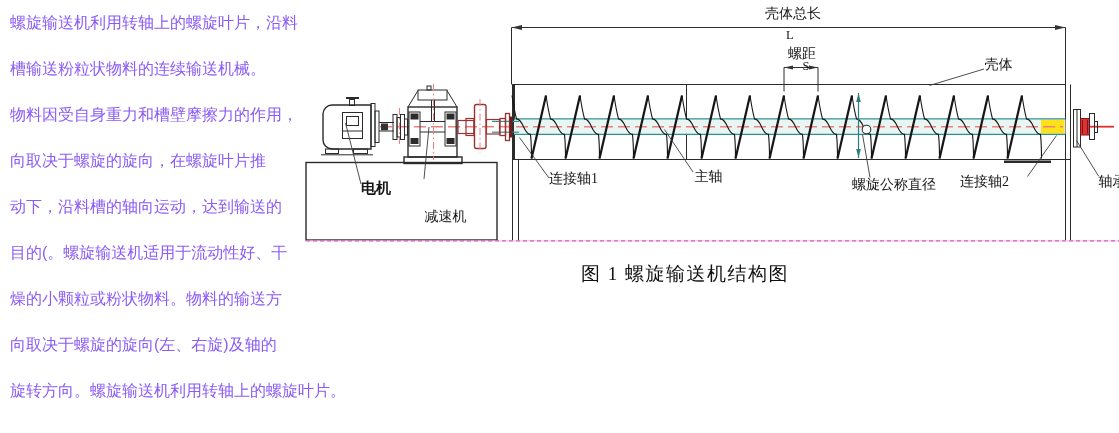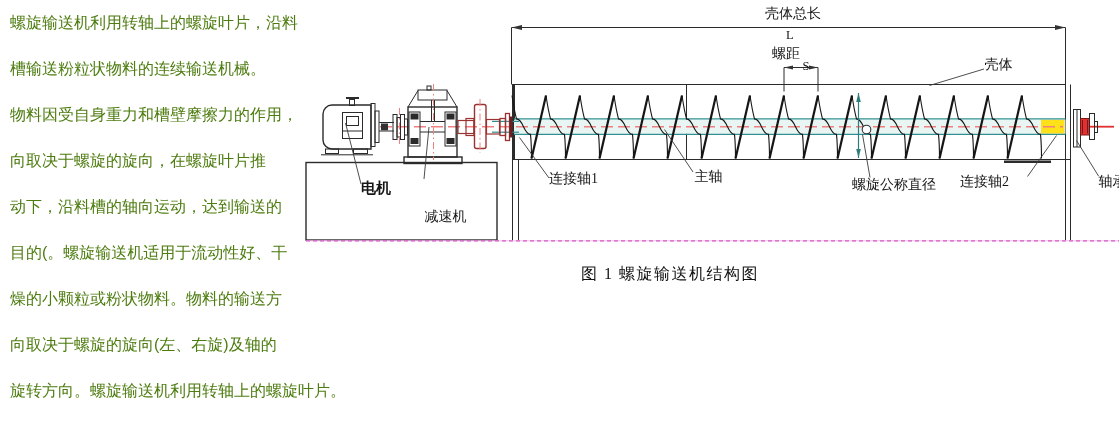--- a/index.html
+++ b/index.html
@@ -1,26 +1,26 @@
 <!DOCTYPE html>
 <html style="--teal: #2f9090; --teal-fill: #e8f5f3; --salmon: #ef8080; --red: #e03030; --maroon: #9a3232; --yellow: #ffe11a; --magenta: #d45cc5; --magenta-pale: #f0bde6; --teal-dim: #2e7d7d;"><head>
 <meta charset="utf-8">
 <style>
   html,body{margin:0;padding:0;background:#ffffff;}
   .canvas{position:relative;width:1119px;height:433px;background:#fff;overflow:hidden;
           font-family:"Liberation Sans",sans-serif;}
-  .desc{position:absolute;left:10px;top:0;width:380px;color:#4d7c0f;font-size:16px;
+  .desc{position:absolute;left:10px;top:0;width:380px;color:#8b5cf6;font-size:16px;
         font-family:sans-serif;}
   .desc .ln{height:46px;line-height:46px;white-space:nowrap;}
   svg.draw{position:absolute;left:0;top:0;}
   .lbl{position:absolute;color:#161616;font-family:serif;font-size:14px;line-height:13px;
        white-space:nowrap;}
   .lbl.bold{font-weight:bold;font-size:15px;}
   .lbl.latin{font-family:serif;font-size:12.5px;}
-  .caption{position:absolute;color:#111;font-family:serif;font-size:16px;line-height:16px;
+  .caption{position:absolute;color:#111;font-family:serif;font-size:19px;line-height:16px;
            letter-spacing:1.5px;white-space:nowrap;}
   
   .k{stroke:#2b2b2b;fill:none;}
   .thin{stroke-width:1;}
   .med{stroke-width:1.4;}
   .teal{stroke:var(--teal);fill:none;}
   .tealfill{fill:var(--teal-fill);stroke:none;}
   .salmon{stroke:var(--salmon);fill:none;}
   .red{stroke:var(--red);fill:none;}
   .redfill{fill:var(--red);stroke:#7d1616;stroke-width:1;}
@@ -225,17 +225,17 @@
   <div class="lbl bold" style="left:361px;top:182px;">电机</div>
   <div class="lbl" style="left:424.5px;top:176.5px;margin-top:33px;">减速机</div>
   <div class="lbl" style="left:549px;top:172px;">连接轴1</div>
   <div class="lbl" style="left:694.5px;top:170px;">主轴</div>
   <div class="lbl" style="left:852px;top:177.5px;">螺旋公称直径</div>
   <div class="lbl" style="left:960px;top:175px;">连接轴2</div>
   <div class="lbl" style="left:1098.5px;top:175px;">轴承</div>
   <div class="lbl" style="left:984.5px;top:58px;">壳体</div>
   <div class="lbl" style="left:765px;top:7px;">壳体总长</div>
   <div class="lbl latin" style="left:786px;top:28.5px;">L</div>
-  <div class="lbl" style="left:772px;top:47px;">螺距</div>
+  <div class="lbl" style="left:788px;top:47px;">螺距</div>
   <div class="lbl latin" style="left:785px;top:60px;width:42px;text-align:center;">S</div>
 
   <div class="caption" style="left:581px;top:266px;">图 1  螺旋输送机结构图</div>
 </div>
 
 </body></html>

